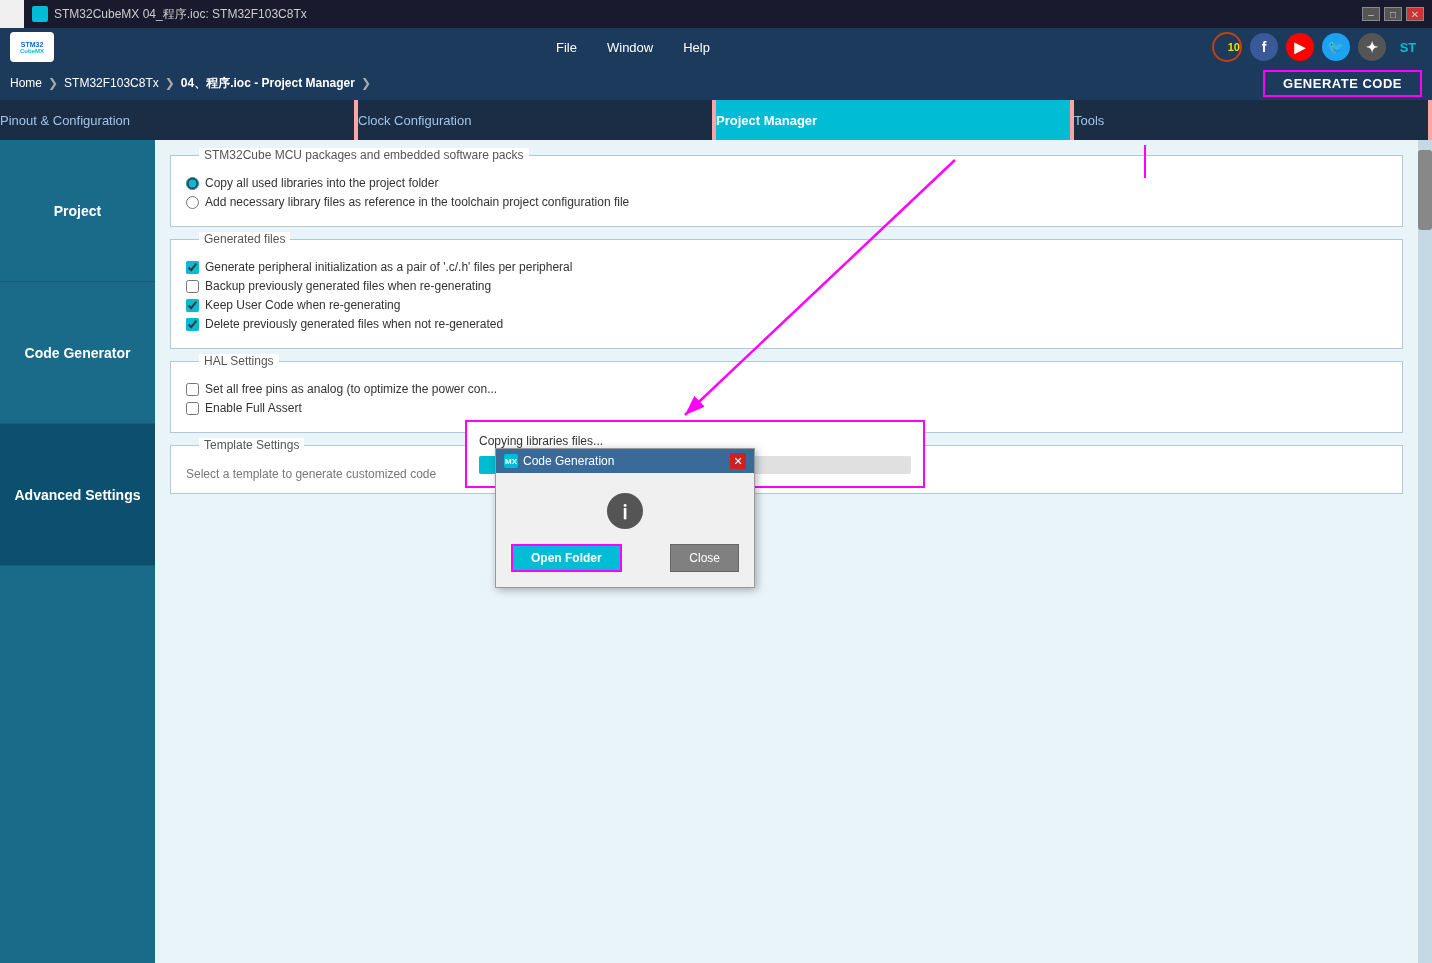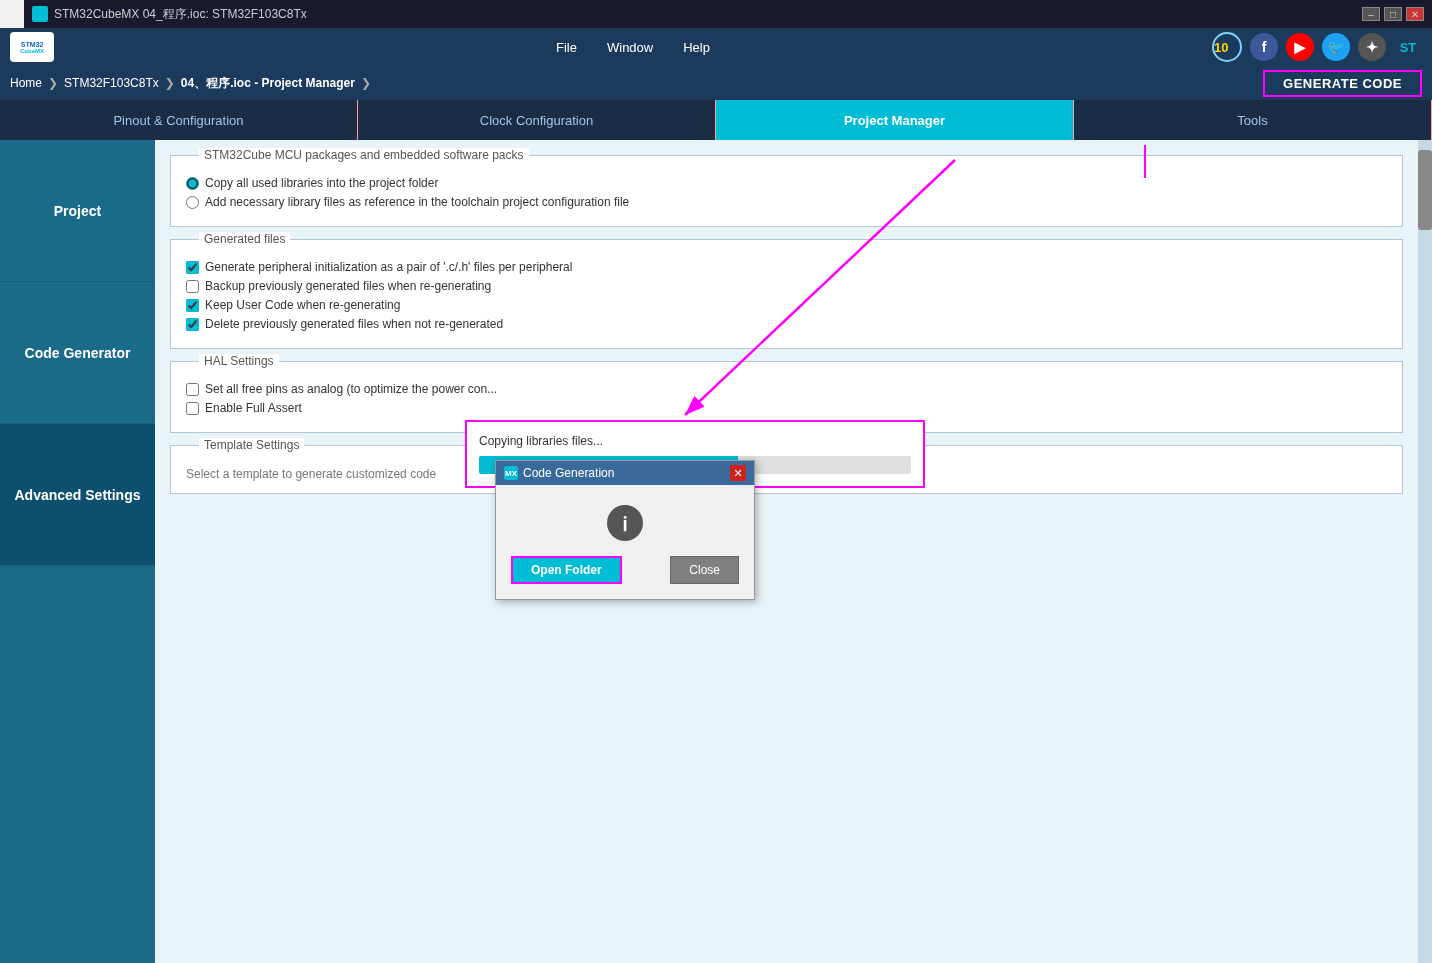--- a/index.html
+++ b/index.html
@@ -35,21 +35,21 @@
     .logo-box { width: 44px; height: 30px; background: #ffffff; border-radius: 4px; display: flex; align-items: center; justify-content: center; }
     .menu-items { display: flex; gap: 30px; flex: 1; justify-content: center; }
     .menu-item { color: white; font-size: 13px; cursor: pointer; }
     .menu-right { display: flex; align-items: center; gap: 8px; }
     .social-icon { width: 28px; height: 28px; border-radius: 50%; display: flex; align-items: center; justify-content: center; font-size: 14px; font-weight: bold; cursor: pointer; }
     .icon-yt { background: #ff0000; color: white; }
     .icon-tw { background: #1da1f2; color: white; }
     .icon-fb { background: #3b5998; color: white; }
     .icon-net { background: #555; color: white; }
     .icon-st { background: #1c3a5c; color: #00bcd4; font-size: 18px; font-weight: 900; }
-    .version-badge { width: 30px; height: 30px; border: 2px solid #7dd3fc; border-radius: 50%; display: flex; align-items: center; justify-content: flex-start; color: #ffd700; font-size: 13px; font-weight: bold; }
+    .version-badge { width: 30px; height: 30px; border: 2px solid #c2410c; border-radius: 50%; display: flex; align-items: center; justify-content: flex-end; color: #ffd700; font-size: 11px; font-weight: bold; }
 
     
     .breadcrumb-bar {
       background: #1c3a5c;
       height: 34px;
       display: flex;
       align-items: center;
       padding: 0 10px;
       gap: 6px;
     }
@@ -72,25 +72,24 @@
     .tab-bar {
       background: #1a2d45;
       height: 40px;
       display: flex;
       align-items: stretch;
     }
     .tab {
       flex: 1;
       display: flex;
       align-items: center;
-      justify-content: center;
       color: #a0c4e8;
       font-size: 13px;
       cursor: pointer;
-      border-right: 1px solid #fca5a5;
+      border-right: 4px solid #fca5a5;
     }
     .tab.active {
       background: #00bcd4;
       color: white;
       font-weight: bold;
     }
 
     
     .main-layout {
       display: flex;
@@ -164,21 +163,21 @@
       padding: 12px;
       z-index: 10;
     }
     .progress-text { font-size: 12px; color: #333; margin-bottom: 8px; }
     .progress-bar-bg { background: #e0e0e0; height: 18px; border-radius: 2px; overflow: hidden; }
     .progress-bar-fill { background: #00bcd4; height: 100%; width: 60%; }
 
     
     .dialog-overlay {
       position: absolute;
-      top: 320px;
+      top: 308px;
       left: 340px;
       z-index: 30;
     }
     .dialog {
       background: #f0f0f0;
       border: 1px solid #999;
       box-shadow: 2px 2px 8px rgba(0,0,0,0.3);
       width: 260px;
     }
     .dialog-title-bar {

